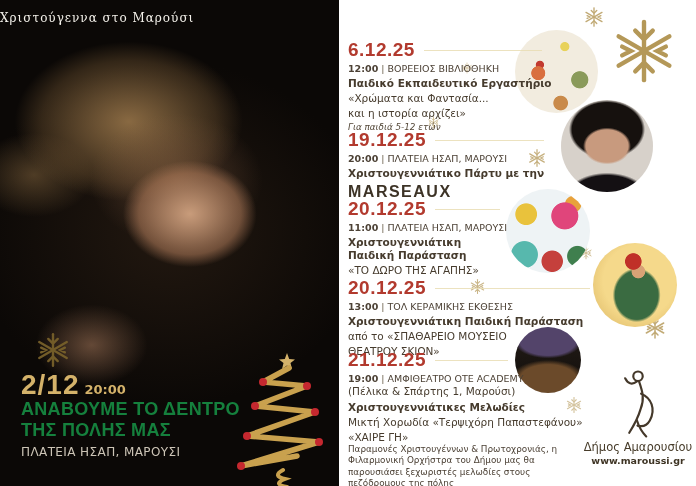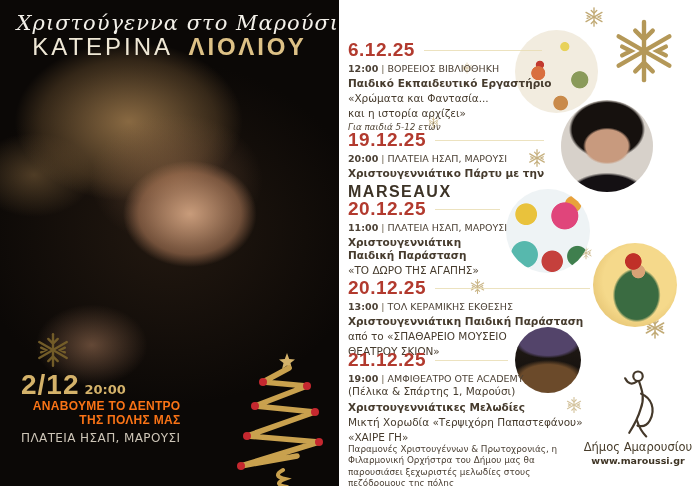--- a/index.html
+++ b/index.html
@@ -9,31 +9,31 @@
   
   .left-panel{position:absolute;left:0;top:0;width:339px;height:486px;background:#0b0806;overflow:hidden;}
   .photo-bg{position:absolute;inset:0;
     background:
       radial-gradient(ellipse 88px 70px at 56% 44%, rgba(208,162,128,.95), rgba(168,118,86,.6) 58%, rgba(0,0,0,0) 76%),
       radial-gradient(ellipse 120px 92px at 52% 37%, rgba(150,106,76,.45), rgba(0,0,0,0) 72%),
       radial-gradient(ellipse 150px 105px at 38% 25%, rgba(166,128,80,.8), rgba(112,84,50,.4) 58%, rgba(0,0,0,0) 76%),
       radial-gradient(ellipse 85px 60px at 10% 36%, rgba(140,108,66,.5), rgba(0,0,0,0) 70%),
       radial-gradient(ellipse 80px 58px at 27% 71%, rgba(168,122,92,.55), rgba(0,0,0,0) 70%),
       radial-gradient(ellipse 240px 210px at 50% 48%, #221810, #0b0806 82%);}
-  .script-title{position:absolute;top:11px;left:0;width:100%;text-align:right;
-    font-family:"DejaVu Serif",serif;font-style:italic;font-size:21px;color:#f3f0e9;letter-spacing:1px;}
+  .script-title{position:absolute;top:11px;left:0;width:100%;text-align:left;
+    font-family:"DejaVu Serif",serif;font-size:12px;color:#f3f0e9;letter-spacing:1px;}
   .artist-name{position:absolute;top:33px;left:0;width:100%;text-align:center;
     font-family:"Liberation Sans",sans-serif;font-size:24px;letter-spacing:3px;white-space:nowrap;}
   .artist-first{color:#efe8d6;font-weight:400;}
   .artist-last{color:#ddc186;font-weight:700;margin-left:7px;}
   .promo{position:absolute;left:21px;top:371px;}
   .promo-date-row{display:flex;align-items:baseline;}
   .promo-date{font-family:"Liberation Sans",sans-serif;font-size:28px;font-weight:700;color:#d4b26a;letter-spacing:1px;line-height:1;}
   .promo-time{font-size:13px;font-weight:700;color:#d4b26a;margin-left:5px;}
-  .promo-head{font-family:"Liberation Sans",sans-serif;font-size:12px;font-weight:700;color:#f97316;line-height:1.18;letter-spacing:.3px;text-align:right;}
+  .promo-head{font-family:"Liberation Sans",sans-serif;font-size:18px;font-weight:700;color:#15803d;line-height:1.18;letter-spacing:.3px;}
   .promo-venue{margin-top:4px;font-size:12px;color:#cdc5b7;letter-spacing:.4px;}
   .tree-svg{position:absolute;right:2px;bottom:0;width:110px;height:136px;}
   .left-flake{position:absolute;left:34px;top:331px;width:38px;height:38px;opacity:.95;stroke:#77602a !important;}
 
   
   .right-panel{position:absolute;left:339px;top:0;width:357px;height:486px;background:#ffffff;overflow:hidden;}
   .event{position:absolute;left:9px;color:#463b2d;}
   .date-row{display:flex;align-items:center;}
   .edate{font-family:"Liberation Sans",sans-serif;font-size:19px;font-weight:700;color:#b23a2e;letter-spacing:.5px;line-height:1.1;}
   .rule{height:1px;background:#e9ddb4;margin-left:9px;flex:1;opacity:.85;}
@@ -104,24 +104,20 @@
     </g>
   </defs>
 </svg>
 
 <div class="poster">
 
   <div class="left-panel">
     <div class="photo-bg"></div>
 
     <div class="script-title">Χριστούγεννα στο Μαρούσι</div>
-    <div class="artist-name">
-      <span class="artist-first">ΚΑΤΕΡΙΝΑ</span>
-      <span class="artist-last">ΛΙΟΛΙΟΥ</span>
-    </div>
 
     <svg class="snow left-flake" viewBox="-12 -12 24 24">
         <use href="#sf"></use>
       </svg>
 
     <div class="promo">
       <div class="promo-date-row">
         <span class="promo-date">2/12</span>
         <span class="promo-time">20:00</span>
       </div>

